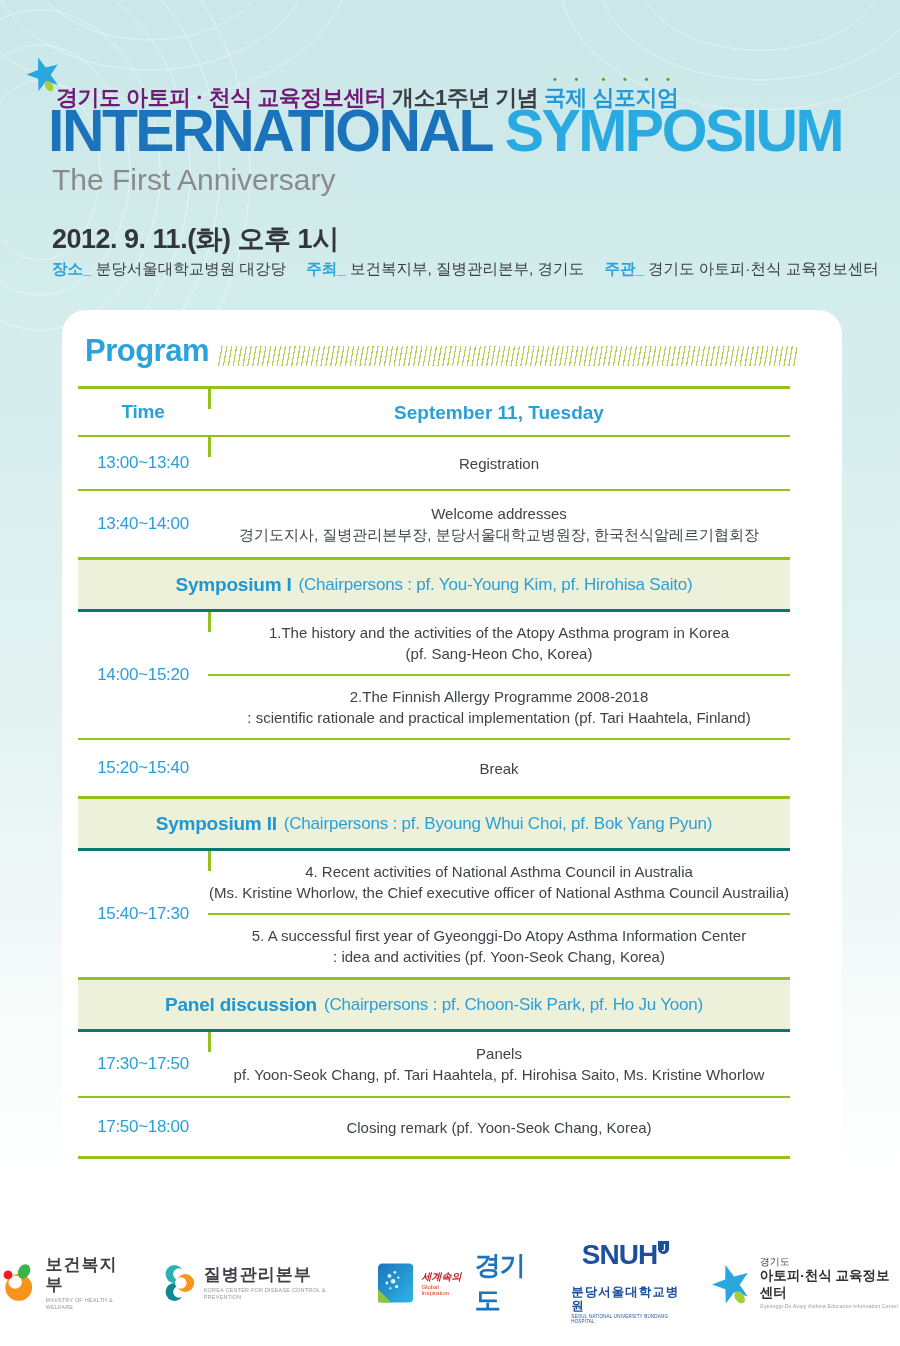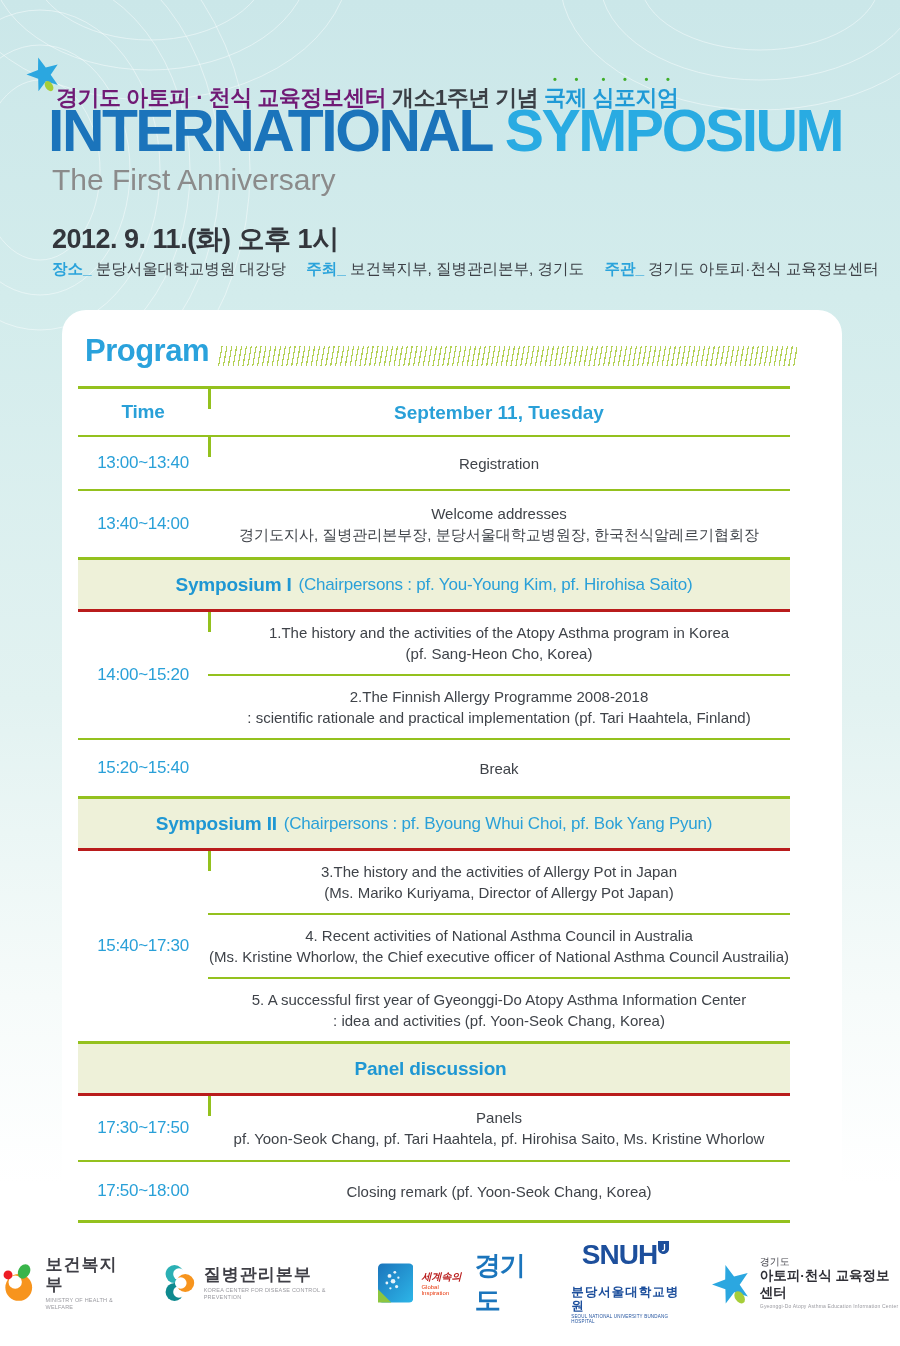--- a/index.html
+++ b/index.html
@@ -38,21 +38,21 @@
   .ptable{margin:0 16px;width:712px;border-top:3px solid #94c11e;font-size:15px;color:#3f4349;}
   .trow{display:flex;align-items:center;position:relative;border-bottom:2px solid #94c11e;}
   .trow.nobb{border-bottom:none;}
   .trow.last{border-bottom:3px solid #94c11e;}
   .tick::before{content:"";position:absolute;left:130px;top:0;width:3px;height:20px;background:#94c11e;}
   .tcol-time{flex:0 0 130px;text-align:center;color:#29a0d8;font-size:17px;letter-spacing:-0.3px;}
   .tcol-content{flex:1;text-align:center;line-height:21px;}
   .trow.head{height:46px;}
   .trow.head .tcol-time,.trow.head .tcol-content{color:#29a0d8;font-weight:700;font-size:19px;}
   .h52{height:52px;} .h66{height:66px;} .h56{height:56px;justify-content:space-between;} .h64{height:64px;} .h58{height:58px;}
-  .band{background:#eef1d9;border-top:3px solid #94c11e;border-bottom:3px solid #b91c1c;height:49px;
+  .band{background:#eef1d9;border-top:3px solid #94c11e;border-bottom:3px solid #0f766e;height:49px;
     display:flex;align-items:center;justify-content:center;color:#2aa0d8;font-size:17px;letter-spacing:-0.2px;}
   .band .bt{font-size:19px;font-weight:800;margin-right:7px;color:#1f97d3;}
   .trow.block{align-items:stretch;}
   .trow.block .tcol-time{display:flex;align-items:center;justify-content:center;}
   .item{min-height:58px;display:flex;flex-direction:column;justify-content:center;padding:2px 0;}
   .item + .item{border-top:2px solid #94c11e;}
   
   .footer{position:absolute;left:0;top:1240px;width:900px;display:flex;justify-content:center;align-items:center;gap:30px;}
   .logo{display:flex;align-items:center;gap:8px;}
   .lt{display:flex;flex-direction:column;line-height:1.2;}
@@ -176,36 +176,33 @@
 
     <div class="band">
       <span class="bt">Symposium II</span>
       <span>(Chairpersons : pf. Byoung Whui Choi, pf. Bok Yang Pyun)</span>
     </div>
 
     <div class="trow block nobb tick">
       <div class="tcol-time">15:40~17:30</div>
       <div class="tcol-content">
         <div class="item">
-          <div>3.The history and the activities of Allergy Pot in Japan</div>
-          <div>(Ms. Mariko Kuriyama, Director of Allergy Pot Japan)</div>
-        </div>
-        <div class="item">
           <div>4. Recent activities of National Asthma Council in Australia</div>
           <div>(Ms. Kristine Whorlow, the Chief executive officer of National Asthma Council Austrailia)</div>
         </div>
         <div class="item">
           <div>5. A successful first year of Gyeonggi-Do Atopy Asthma Information Center</div>
           <div>: idea and activities (pf. Yoon-Seok Chang, Korea)</div>
         </div>
       </div>
     </div>
 
     <div class="band">
       <span class="bt">Panel discussion</span>
+      <span>(Chairpersons : pf. Choon-Sik Park, pf. Ho Ju Yoon)</span>
     </div>
 
     <div class="trow h64 tick">
       <div class="tcol-time">17:30~17:50</div>
       <div class="tcol-content">
         <div>Panels</div>
         <div>pf. Yoon-Seok Chang, pf. Tari Haahtela, pf. Hirohisa Saito, Ms. Kristine Whorlow</div>
       </div>
     </div>
 

